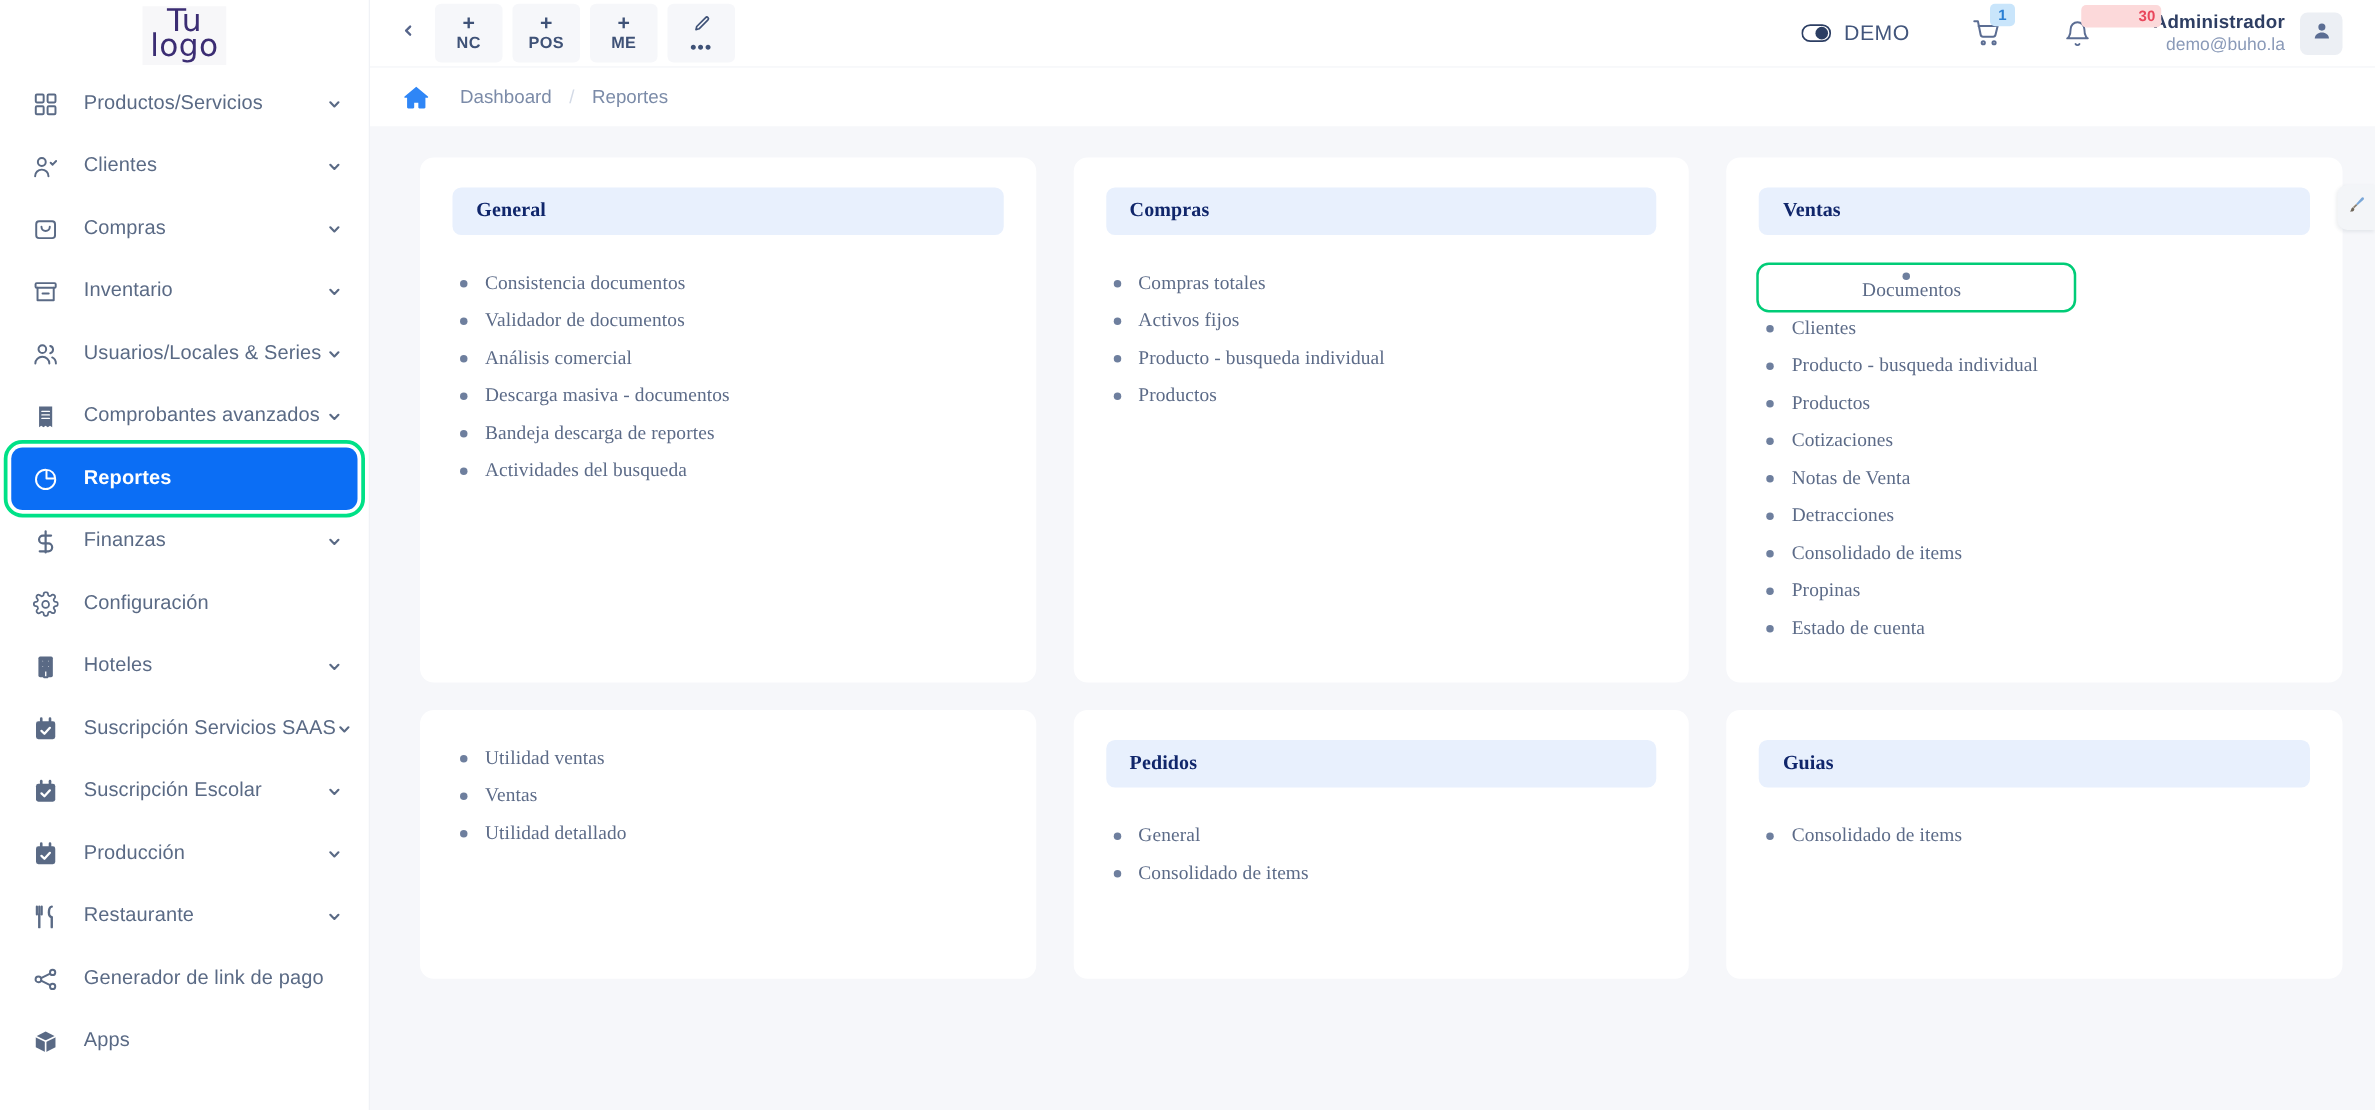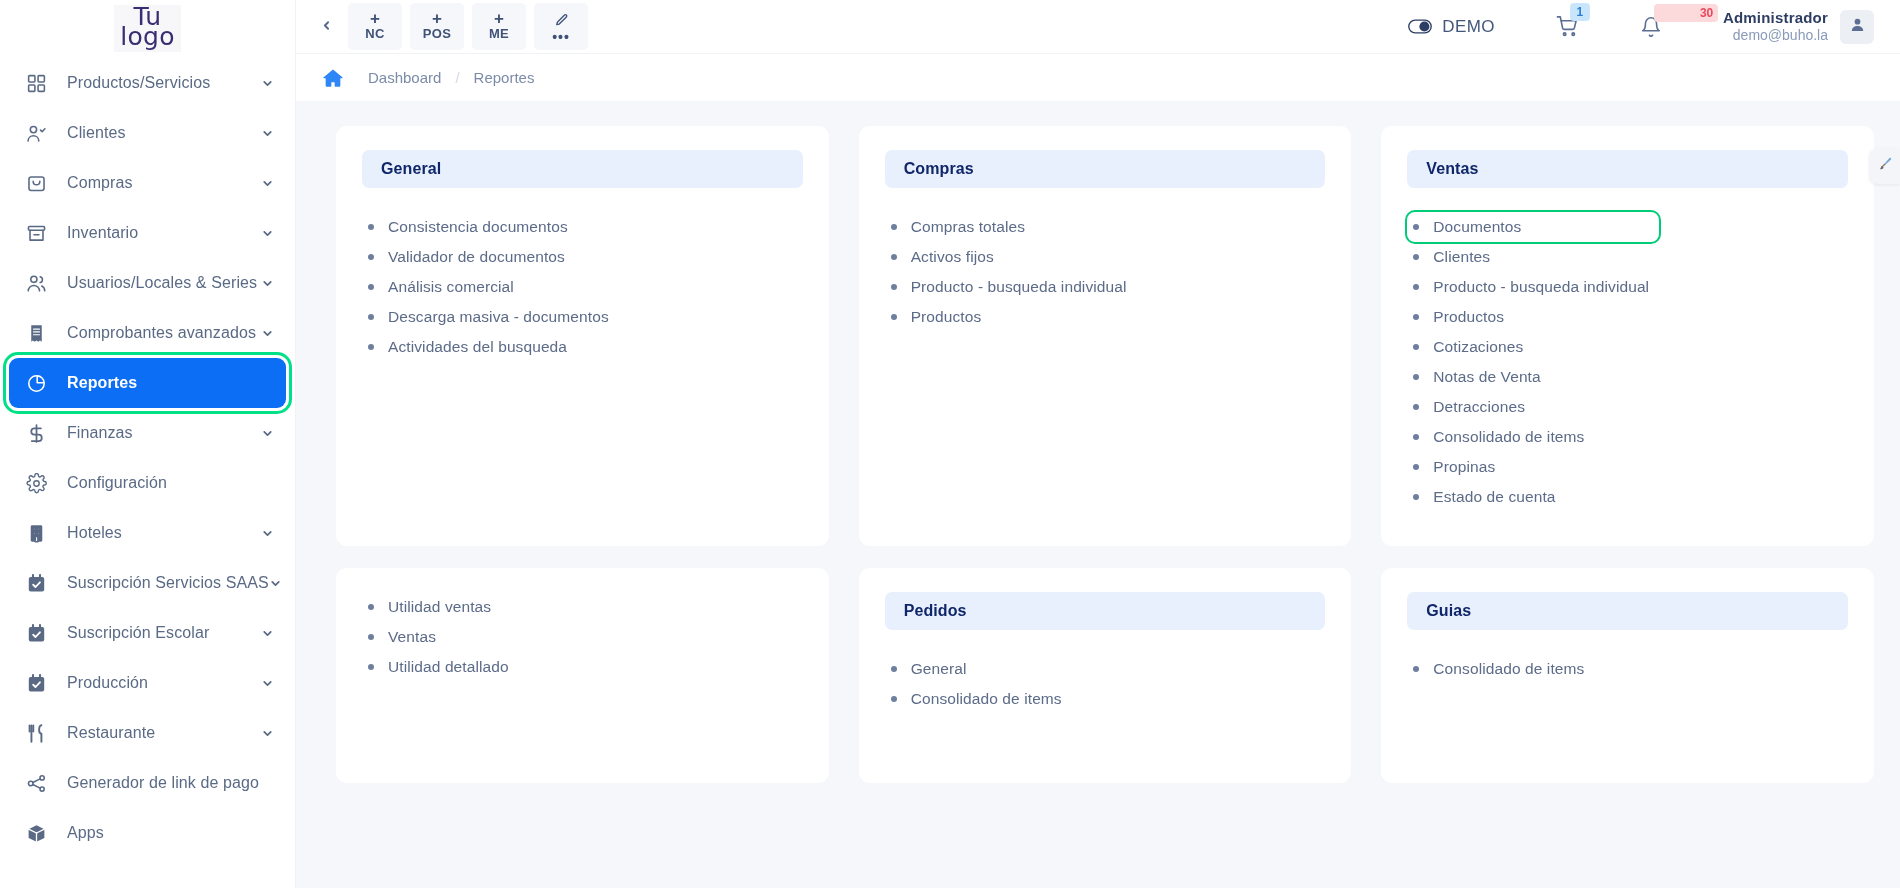--- a/index.html
+++ b/index.html
@@ -108,21 +108,21 @@
     align-items: center; justify-content: center;
     cursor: pointer;
     color: #3f5277;
     gap: 1px;
   }
   .qbtn .plus { font-size: 17px; line-height: 13px; font-weight: 700; color:#3f5277;}
   .qbtn .tag { font-size: 13px; font-weight: 700; letter-spacing: .3px; }
   .qbtn .dots { font-size: 14px; line-height: 8px; letter-spacing:1px; font-weight:700;}
   .topbar-right {
     margin-left: auto;
-    display: flex; align-items: center; gap: 15px;
+    display: flex; align-items: center; gap: 4px;
   }
   .demo-toggle {
     display: flex; align-items: center; gap: 10px;
     cursor: pointer; margin-right: 46px;
   }
   .demo-toggle .toglyph { color:#2c3e63; display:flex; align-items:center;}
   .demo-toggle .demo-txt { font-size: 17px; color: #43567c; letter-spacing: .4px; }
   .icon-badge-wrap { position: relative; margin-right: 46px; cursor: pointer; }
   .icon-badge-wrap svg { display:block; color:#5b6d93; }
   .badge {
@@ -160,20 +160,21 @@
   .home-ic { color: #2f86f6; display: flex; align-items: center; margin-right: 24px; }
   .crumb { font-size: 15px; color: #7b8ba8; cursor: pointer; }
   .crumb.sep { color: #d3dae6; margin: 0 14px; cursor: default; }
 
   
   .content {
     flex: 1 1 auto;
     background: #f6f7fa;
     padding: 25px 26px 0 40px;
     overflow: hidden;
+    font-family: Liberation Serif, serif;
   }
   .grid {
     display: grid;
     grid-template-columns: repeat(3, 1fr);
     column-gap: 30px;
     row-gap: 22px;
   }
   .card {
     background: #ffffff;
     border-radius: 11px;
@@ -210,20 +211,21 @@
     margin: 0 14px 0 6px;
   }
   .card li .ltxt {
     font-size: 15.5px; color: #5c6b88; letter-spacing: .1px;
   }
   .card li.hl {
     outline: 2.5px solid #00cc77;
     border-radius: 8px;
     padding: 6px 8px 6px 0;
     min-width: 252px;
+    flex-direction: column;
   }
 
   
   .theme-btn {
     position: absolute;
     right: 0px; top: 148px;
     width: 30px; height: 36px;
     background: #f3f5f8;
     border-radius: 8px 0 0 8px;
     display: flex; align-items: center; justify-content: center;
@@ -584,20 +586,24 @@
               <li class="">
                 <span class="dot"></span>
                 <span class="ltxt">Análisis comercial</span>
               </li>
               <li class="">
                 <span class="dot"></span>
                 <span class="ltxt">Descarga masiva - documentos</span>
               </li>
               <li class="">
                 <span class="dot"></span>
+                <span class="ltxt">Bandeja descarga de reportes</span>
+              </li>
+              <li class="">
+                <span class="dot"></span>
                 <span class="ltxt">Actividades del busqueda</span>
               </li>
             </ul>
           </section>
           <section class="card">
             <div class="card-head">
               <span class="t">Compras</span>
             </div>
             <ul>
               <li class="">

